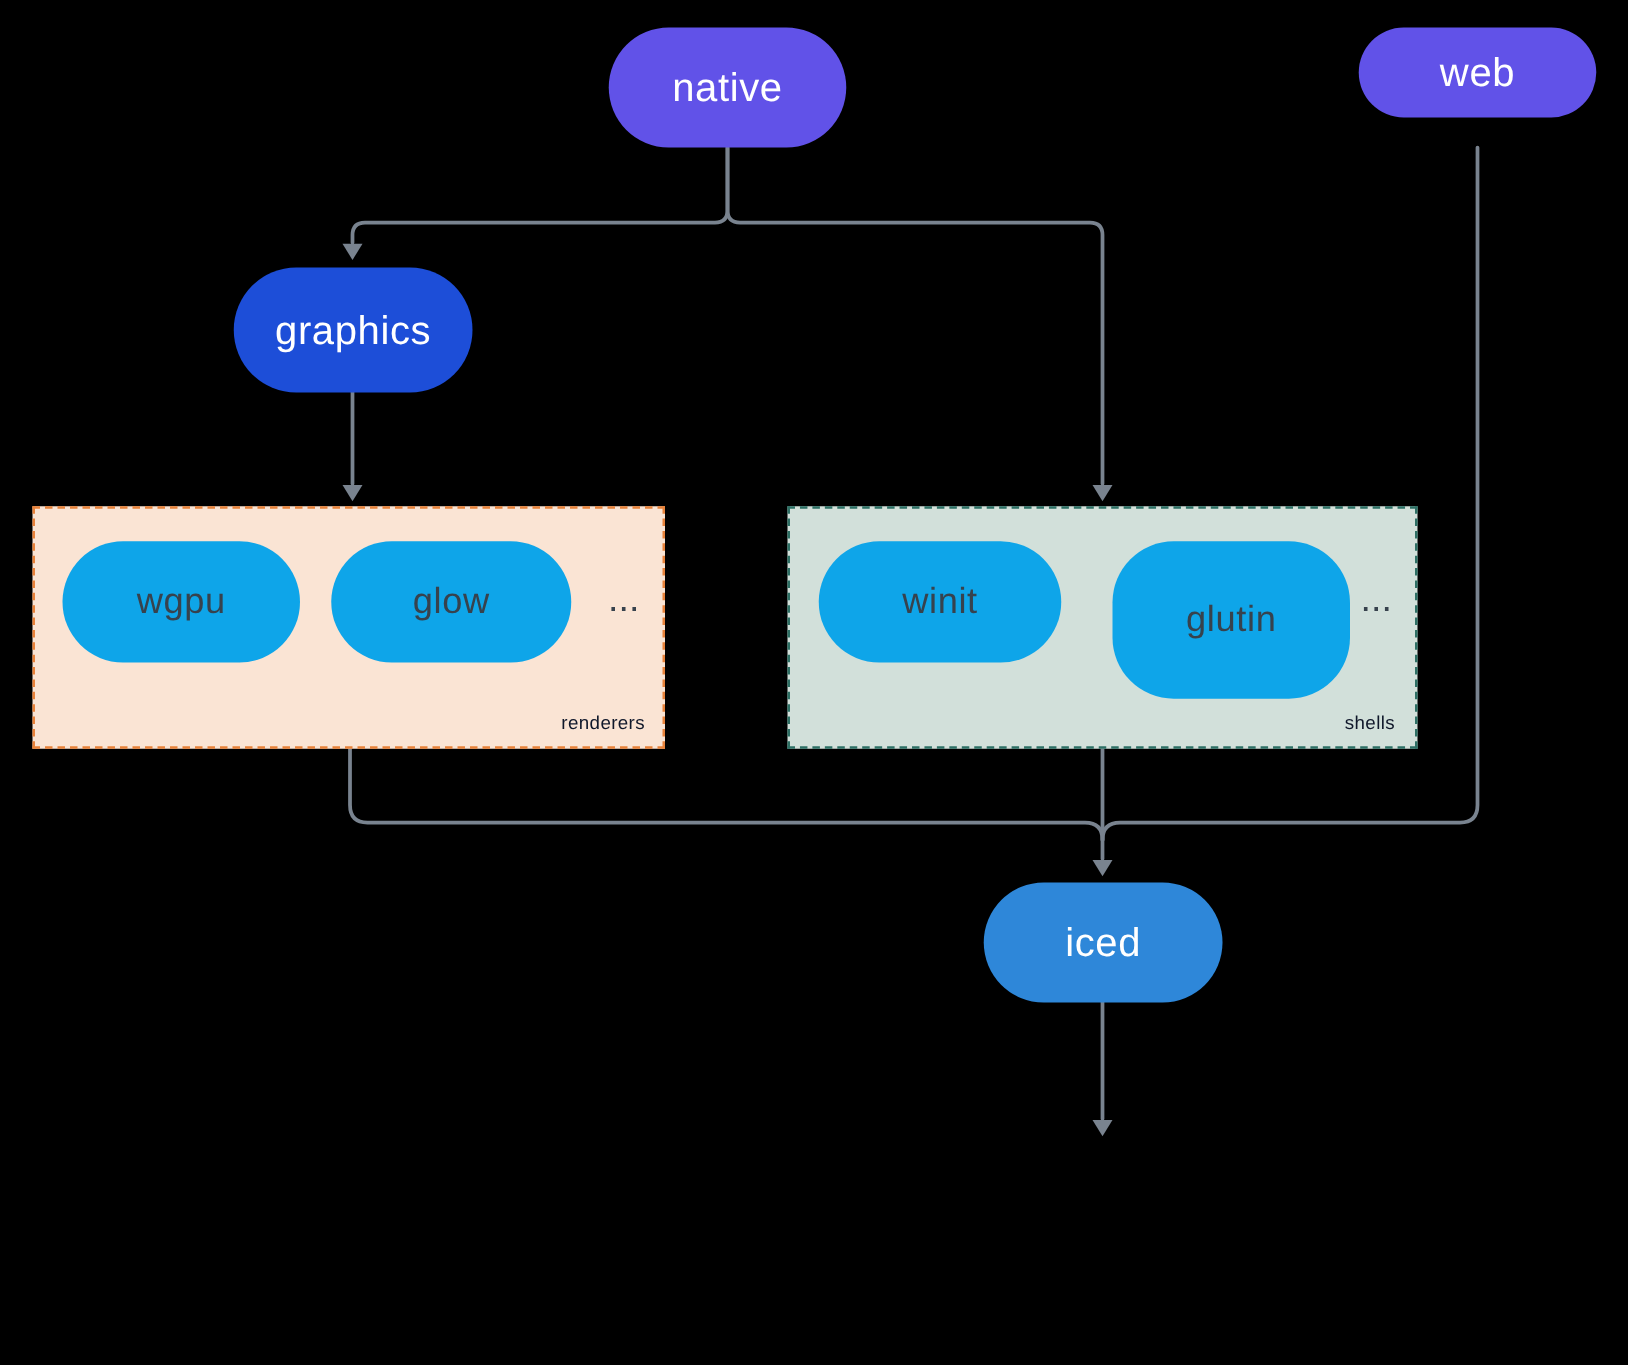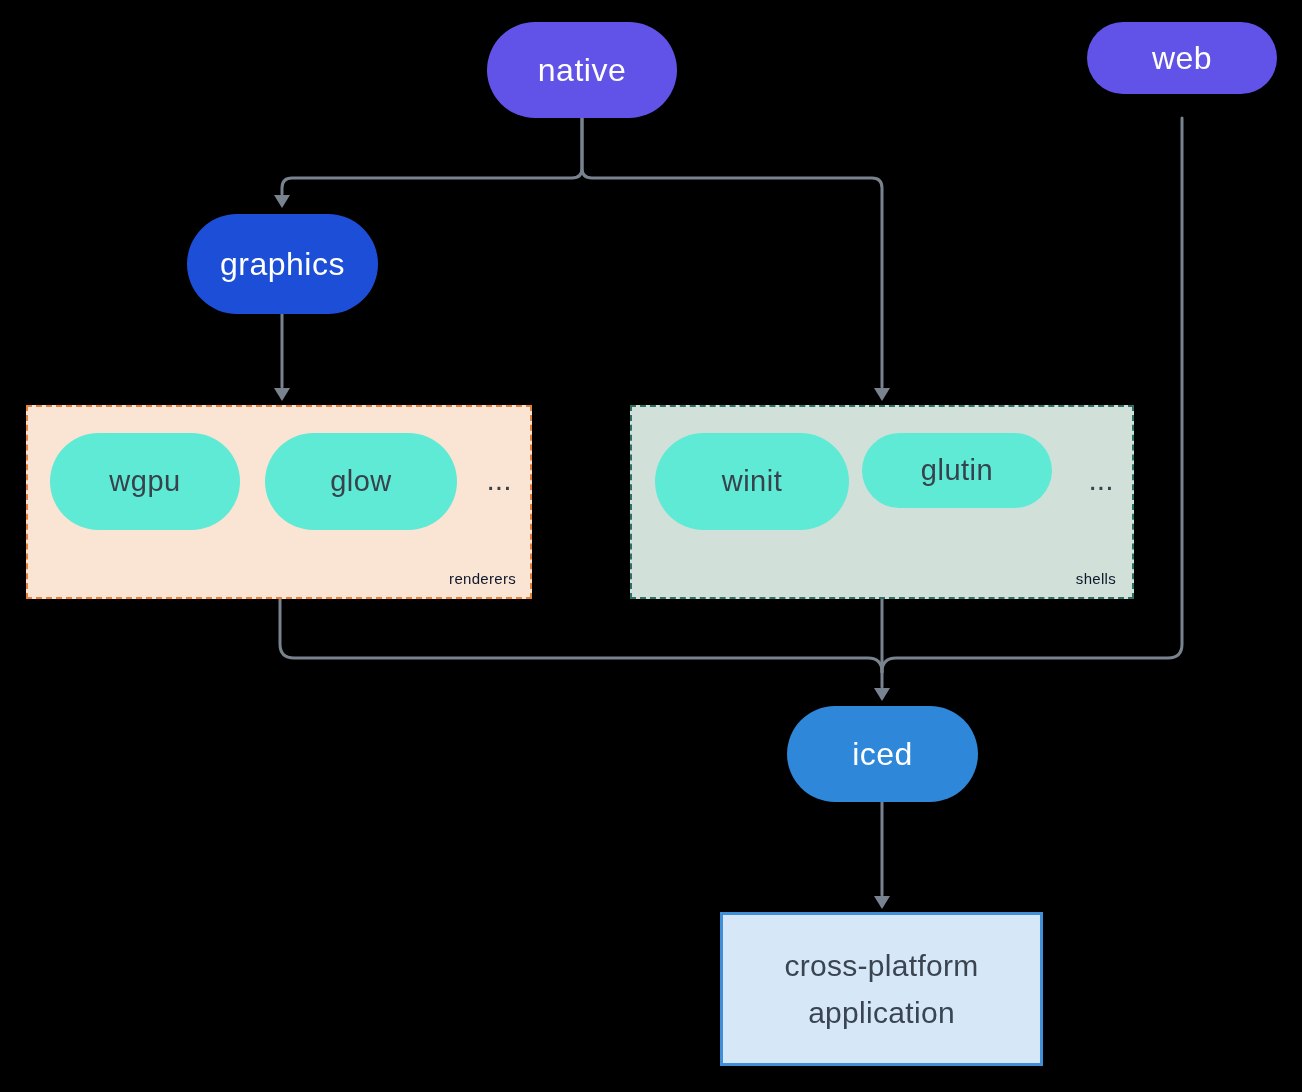--- a/index.html
+++ b/index.html
@@ -58,21 +58,21 @@
   }
   .group-box.shells {
     background: #d2e0da;
     border-color: #2e7065;
   }
   .white-pill {
     position: absolute;
     display: flex;
     align-items: center;
     justify-content: center;
-    background: #5eead4;
+    background: #0ea5e9;
     border-radius: 49px;
     color: #37424d;
     font-size: 29px;
     font-weight: 500;
     letter-spacing: 0.5px;
   }
   .ellipsis {
     position: absolute;
     color: #37424d;
     font-size: 30px;
@@ -150,29 +150,25 @@
       <span>glow</span>
     </div>
     <span class="ellipsis" style="left:441px; top:56px;">...</span>
     <span class="group-label" style="right:14px; bottom:10px;">renderers</span>
   </div>
 
   <div class="group-box shells" style="left:630px; top:405px; width:504px; height:194px;padding-left:40px;">
     <div class="white-pill" style="left:23px; top:26px; width:194px; height:97px;">
       <span>winit</span>
     </div>
-    <div class="white-pill" style="left:230px; top:26px; width:190px; height:75px;">
+    <div class="white-pill" style="left:258px; top:26px; width:190px; height:126px;">
       <span>glutin</span>
     </div>
     <span class="ellipsis" style="left:439px; top:56px;">...</span>
     <span class="group-label" style="right:16px; bottom:10px;">shells</span>
   </div>
 
   <div class="pill blue" style="left:787px; top:706px; width:191px; height:96px;">
     <span>iced</span>
   </div>
 
-  <div class="app-box" style="left:720px; top:912px; width:323px; height:154px;">
-    <div>cross-platform</div>
-    <div>application</div>
-  </div>
 
 </div>
 
 </body></html>

